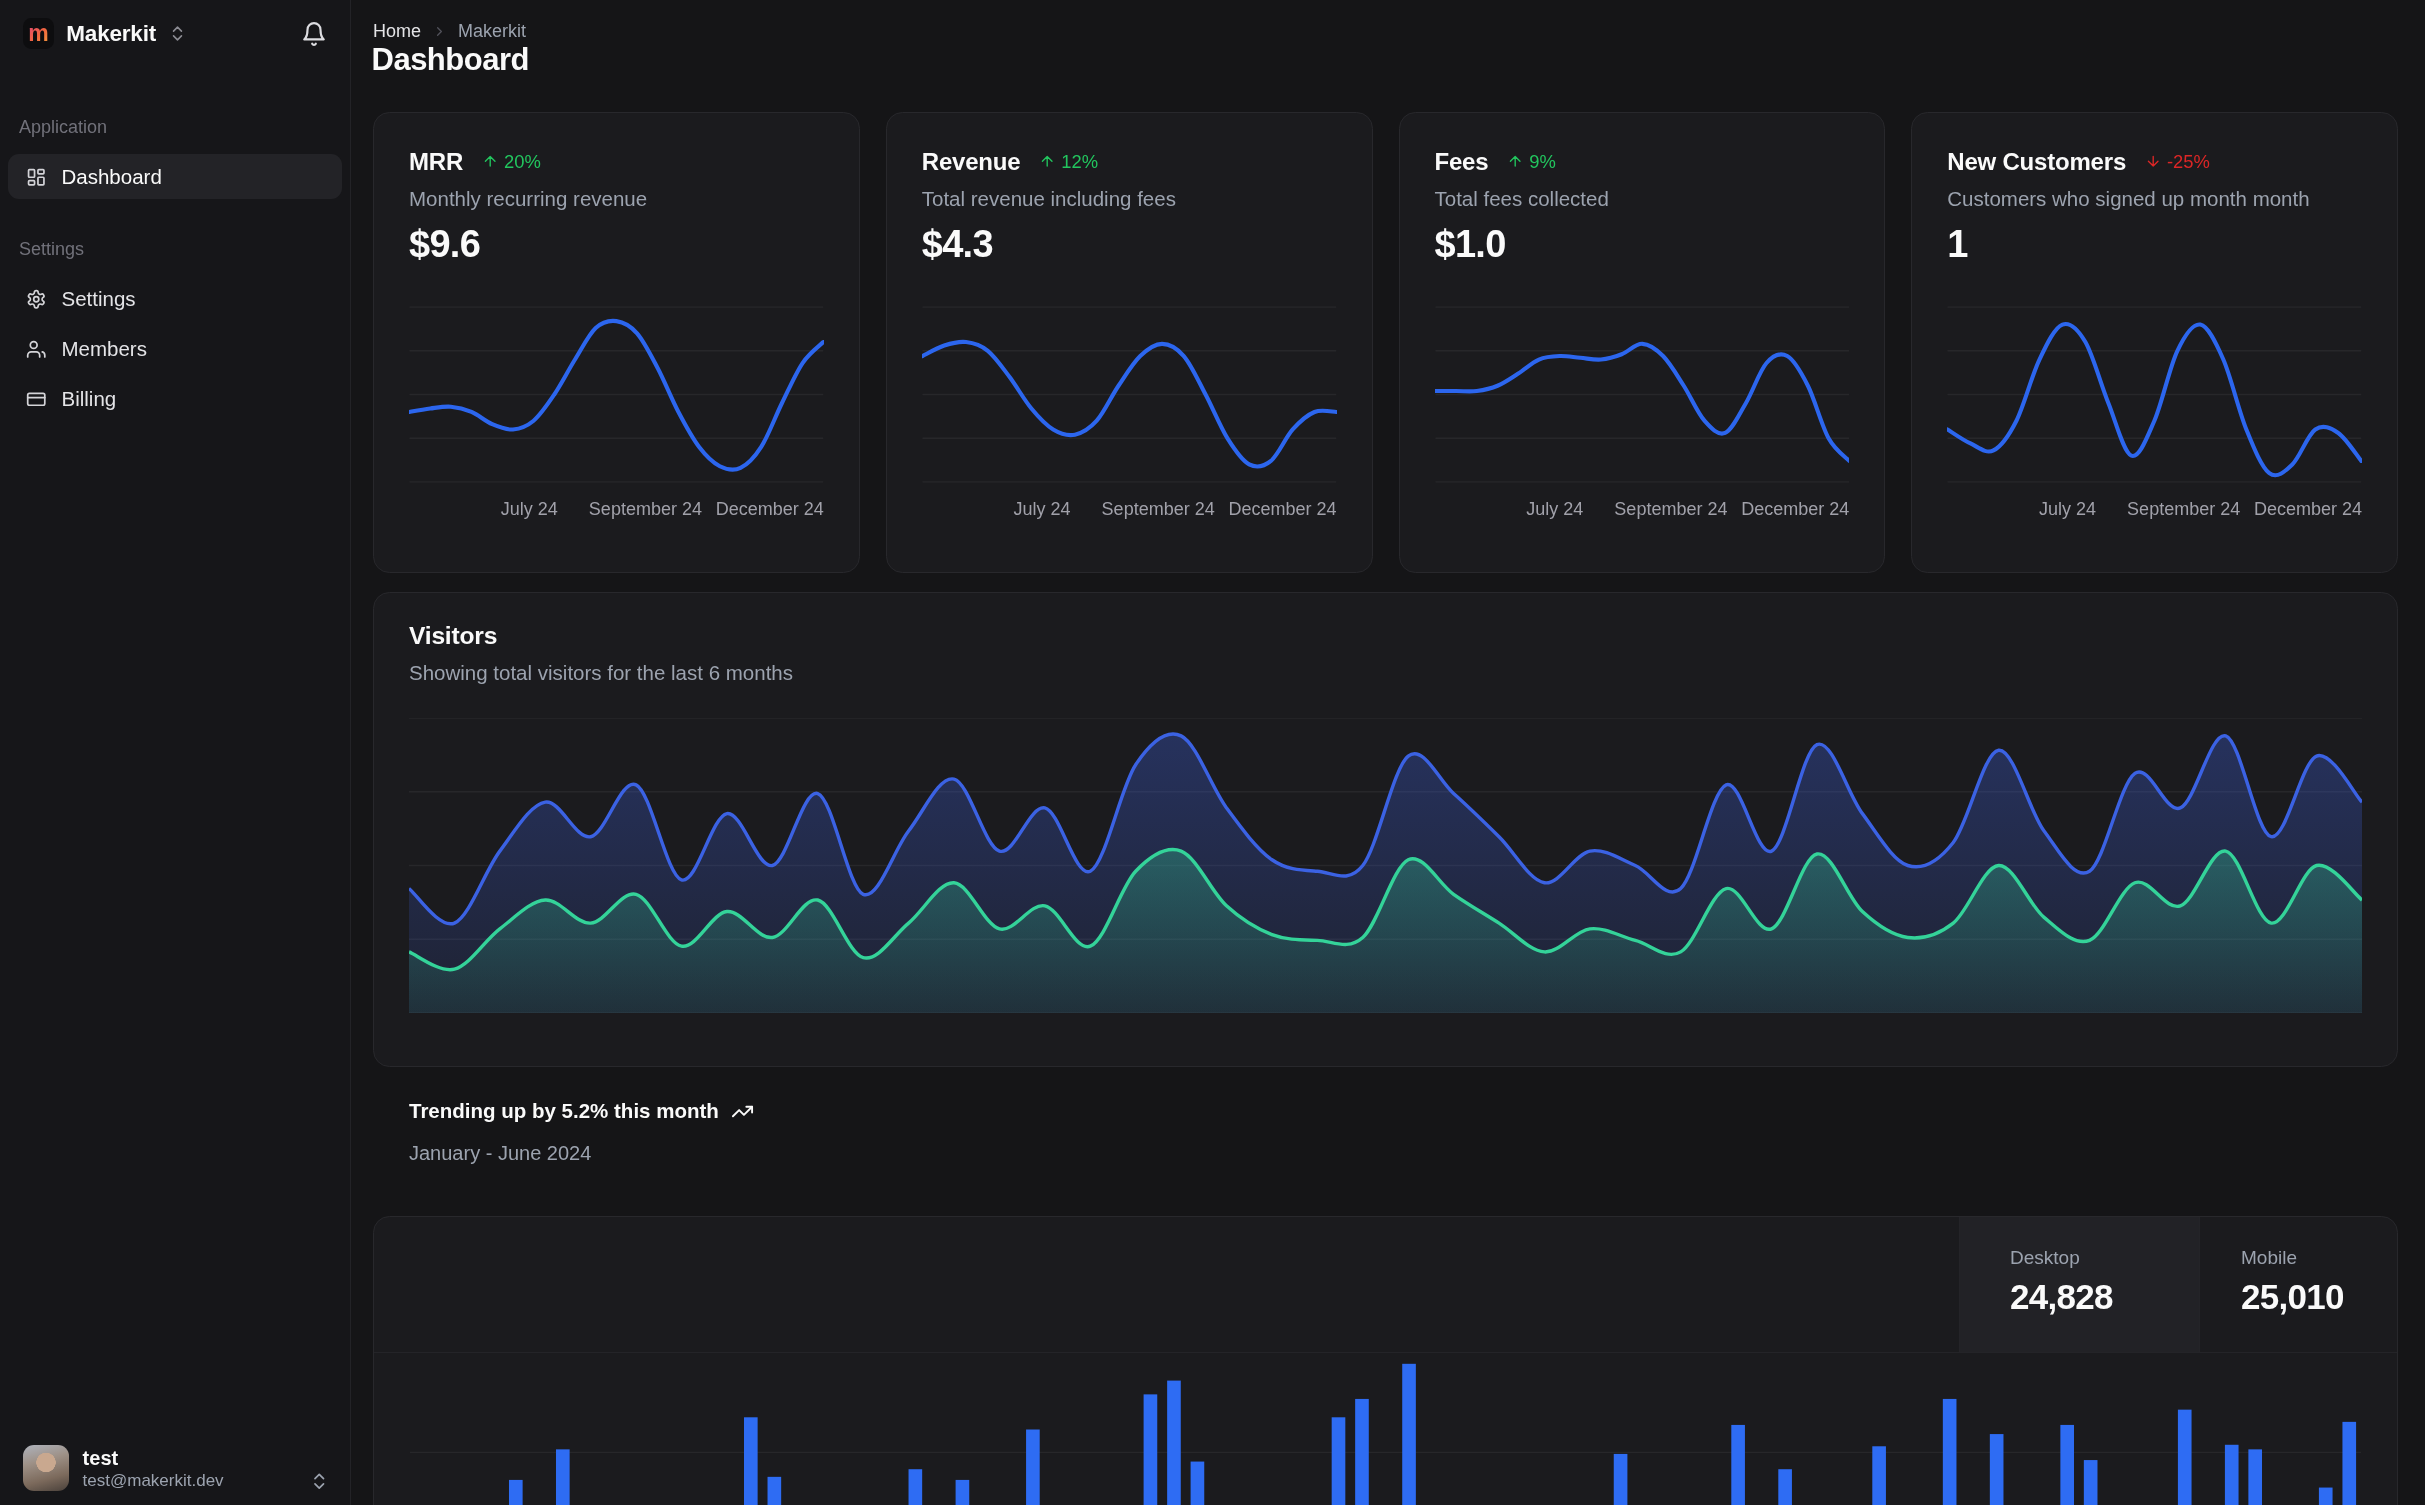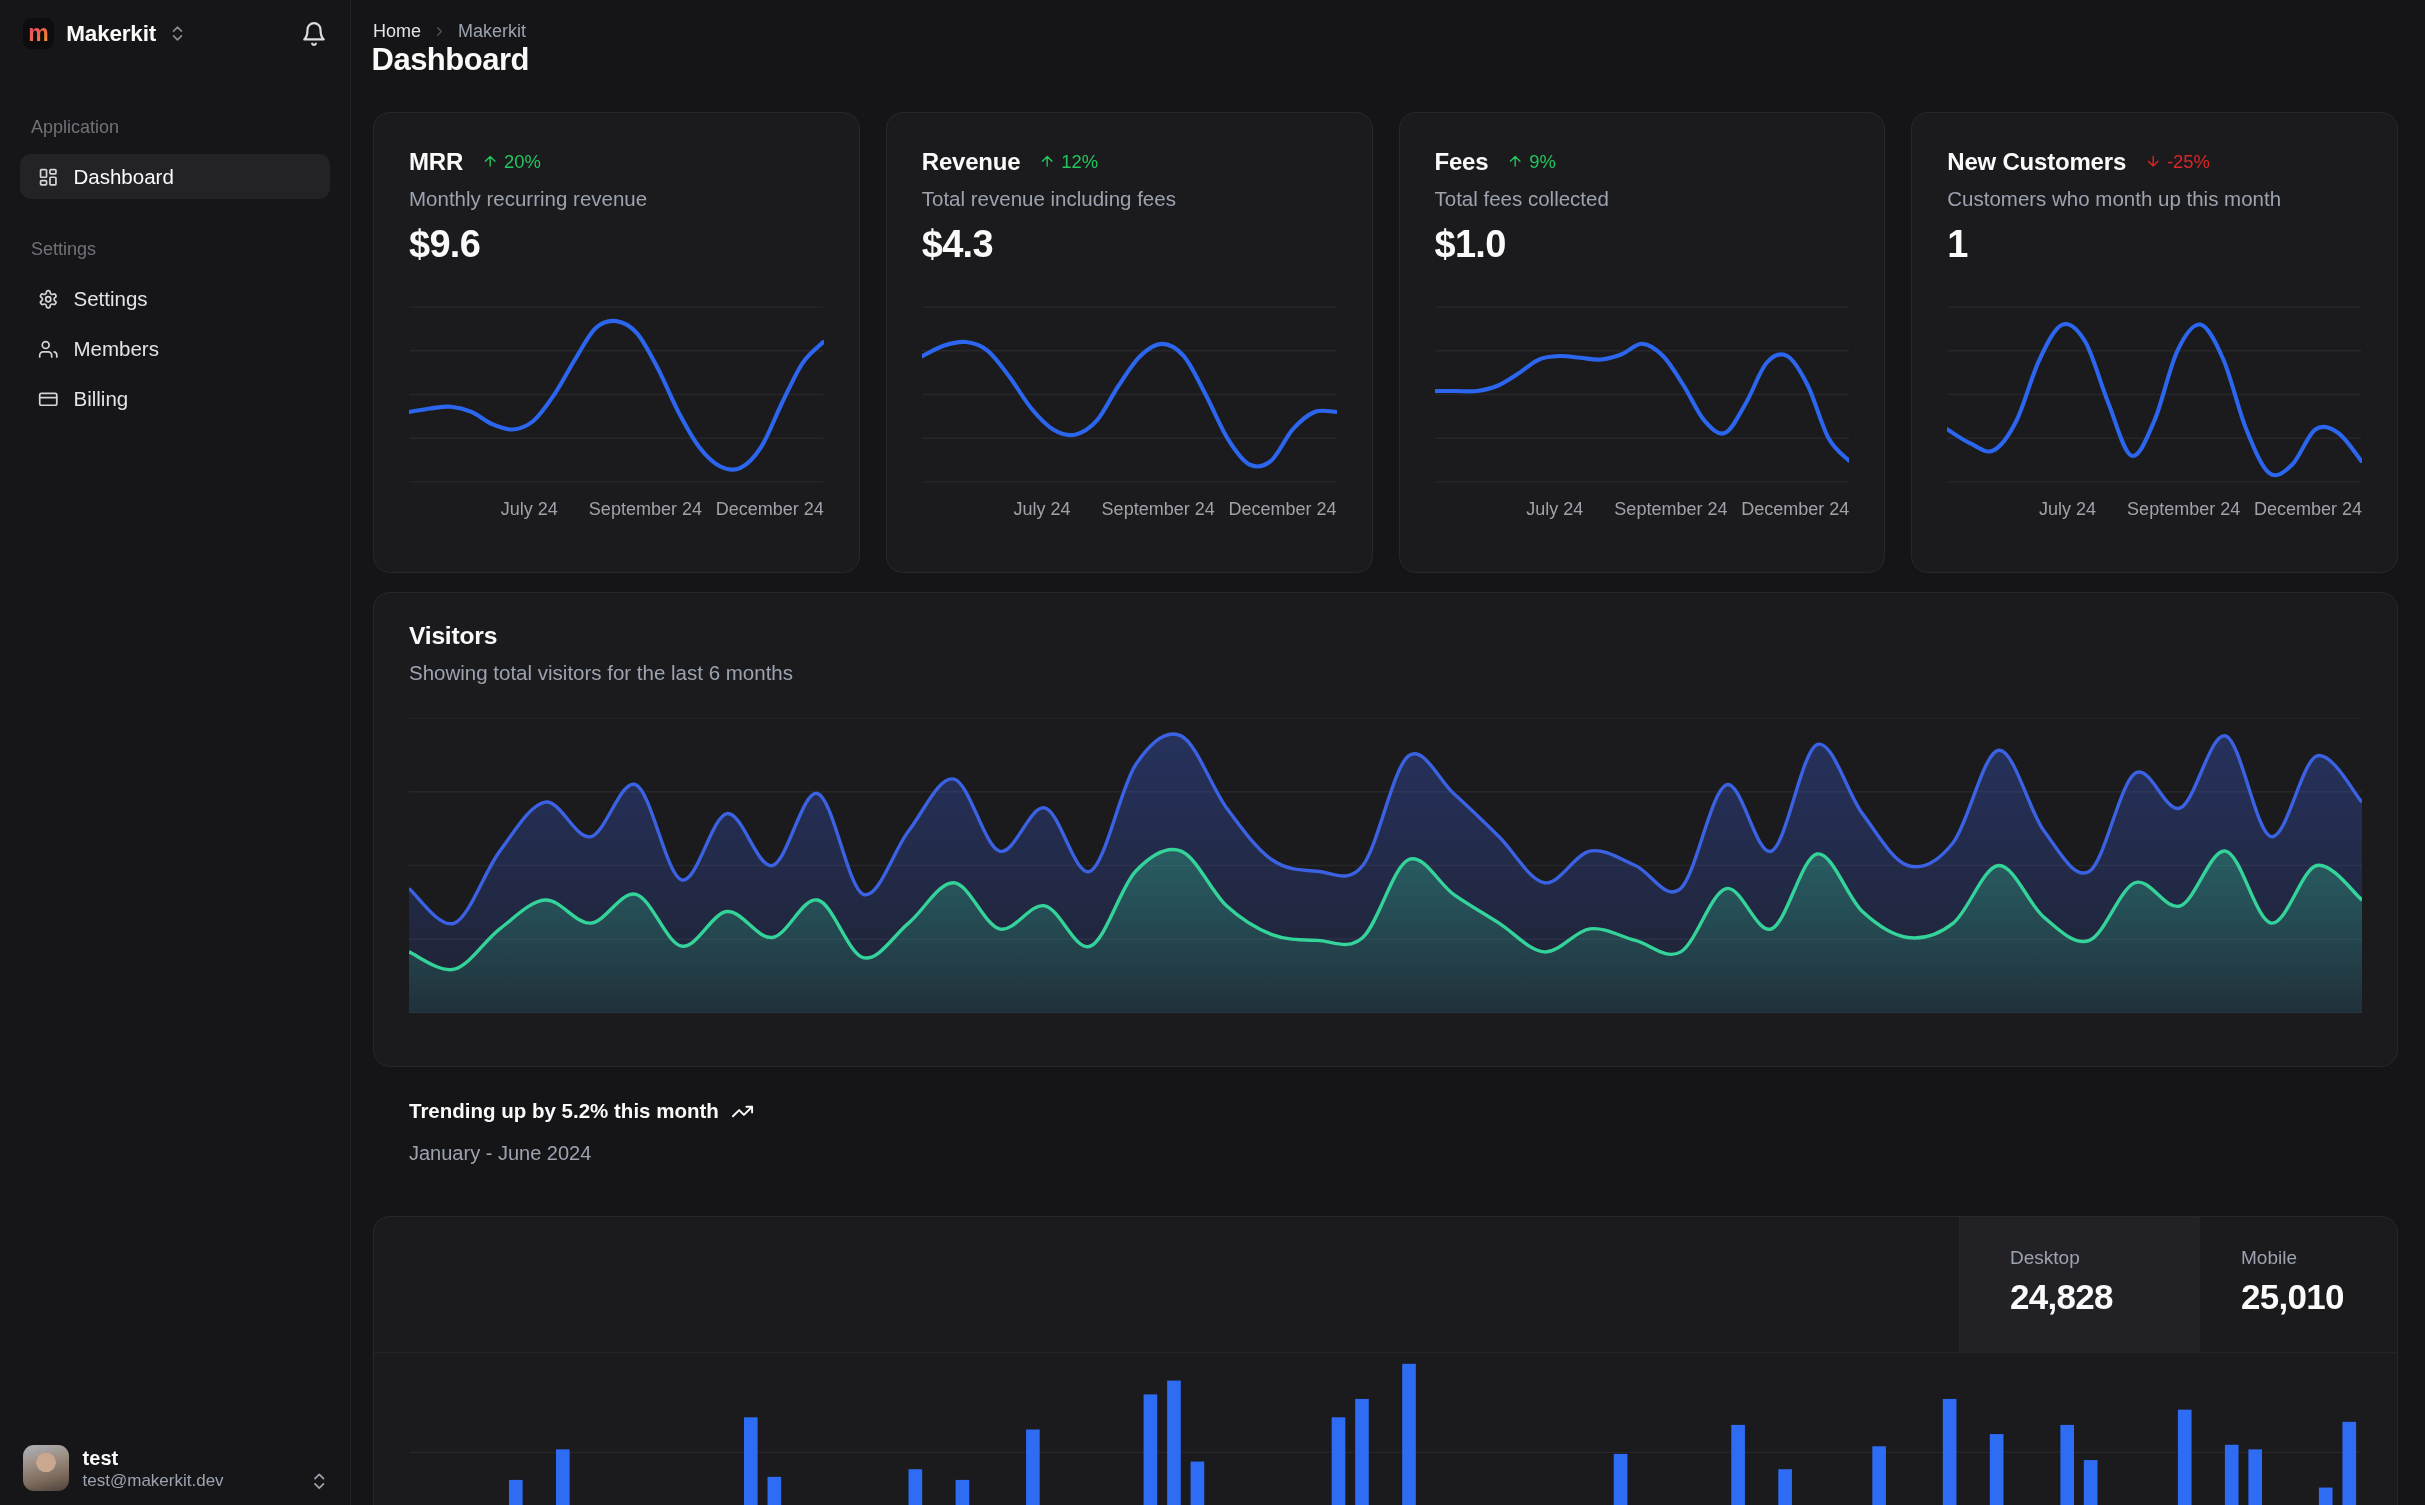--- a/index.html
+++ b/index.html
@@ -13,21 +13,21 @@
   
   .sidebar { position:absolute; left:0; top:0; width:351px; height:1505px; background:#161619; border-right:1.4px solid #232327; }
   .sb-header { display:flex; align-items:center; gap:12.3px; padding:18px 23px 0 23px; }
   .logo { width:31px; height:31px; border-radius:8.2px; background:#0d0d0f; display:flex; align-items:center; justify-content:center; flex:none; }
   .logo span { font-size:23px; font-weight:700; line-height:1;
     background:linear-gradient(135deg,#e0447c 0%,#f0653e 55%,#f5a13d 100%);
     -webkit-background-clip:text; background-clip:text; color:transparent; }
   .app-name { font-size:22.5px; font-weight:600; letter-spacing:-0.2px; }
   .sb-chevrons { color:#8b8b92; }
   .sb-bell { margin-left:auto; color:#dcdce0; cursor:pointer; }
-  .nav { padding:0 20px; }
+  .nav { padding:0 8px; }
   .nav-label { font-size:18px; color:#71717a; margin:0 0 16.4px 11px; }
   .nav-label.first { margin-top:68px; }
   .nav-label.second { margin-top:40px; }
   .nav-item { display:flex; align-items:center; gap:15px; height:45px; padding:0 18px; border-radius:11px; font-size:20.5px; color:#e4e4e7; margin-bottom:4.8px; cursor:pointer; }
   .nav-item.active { background:#232327; color:#fafafa; }
   .nav-item .icon { color:#d4d4d8; }
   .sb-user { position:absolute; left:23px; right:20.5px; bottom:13.6px; display:flex; align-items:flex-end; gap:13.6px; cursor:pointer; }
   .avatar { width:46px; height:46px; border-radius:11px; flex:none;
     background:
       radial-gradient(circle at 50% 38%, #c9a88f 0 26%, transparent 27%),
@@ -242,21 +242,21 @@
     <div class="card stat-card">
       <div class="stat-head">
         <span class="stat-title">New Customers</span>
         <span class="delta down">
           <svg class="icon" width="16.4" height="16.4" viewBox="0 0 24 24">
               <path d="M12 5v14M19 12l-7 7-7-7"></path>
             </svg>
           <span>-25%</span>
         </span>
       </div>
-      <div class="stat-desc">Customers who month up this month</div>
+      <div class="stat-desc">Customers who signed up month month</div>
       <div class="stat-value">1</div>
       <svg class="spark" viewBox="0 0 606 268">
           <line x1="0" x2="606" y1="6.0" y2="6.0" stroke="rgba(255,255,255,0.055)" stroke-width="2"></line>
           <line x1="0" x2="606" y1="70.0" y2="70.0" stroke="rgba(255,255,255,0.055)" stroke-width="2"></line>
           <line x1="0" x2="606" y1="134.0" y2="134.0" stroke="rgba(255,255,255,0.055)" stroke-width="2"></line>
           <line x1="0" x2="606" y1="198.0" y2="198.0" stroke="rgba(255,255,255,0.055)" stroke-width="2"></line>
           <line x1="0" x2="606" y1="262.0" y2="262.0" stroke="rgba(255,255,255,0.055)" stroke-width="2"></line>
           <path d="M0.0,185.2C5.6,188.6,22.4,200.6,33.7,205.7C44.9,210.8,56.1,221.5,67.3,215.9C78.6,210.4,89.8,194.6,101.0,172.4C112.2,150.2,123.4,106.3,134.7,82.8C145.9,59.3,157.1,35.9,168.3,31.6C179.6,27.3,190.8,38.0,202.0,57.2C213.2,76.4,224.4,119.1,235.7,146.8C246.9,174.5,258.1,219.3,269.3,223.6C280.6,227.9,291.8,198.0,303.0,172.4C314.2,146.8,325.4,93.5,336.7,70.0C347.9,46.5,359.1,29.5,370.3,31.6C381.6,33.7,392.8,57.2,404.0,82.8C415.2,108.4,426.4,157.5,437.7,185.2C448.9,212.9,460.1,240.7,471.3,249.2C482.6,257.7,493.8,247.1,505.0,236.4C516.2,225.7,527.4,192.9,538.7,185.2C549.9,177.5,561.1,182.6,572.3,190.3C583.6,198.0,600.4,224.5,606.0,231.3" fill="none" stroke="#2c66ee" stroke-width="6" stroke-linecap="round"></path>
         </svg>
       <div class="spark-labels">

